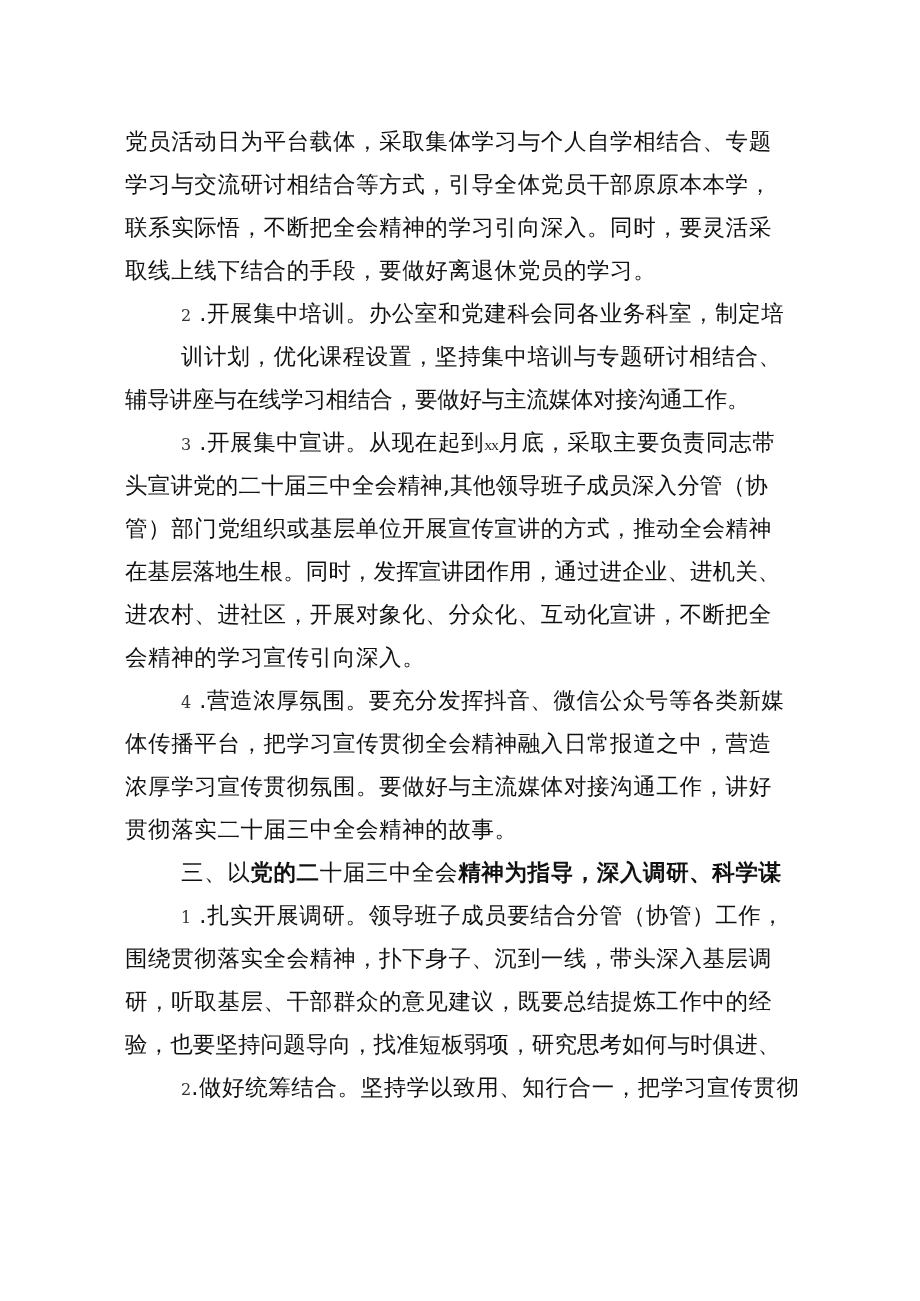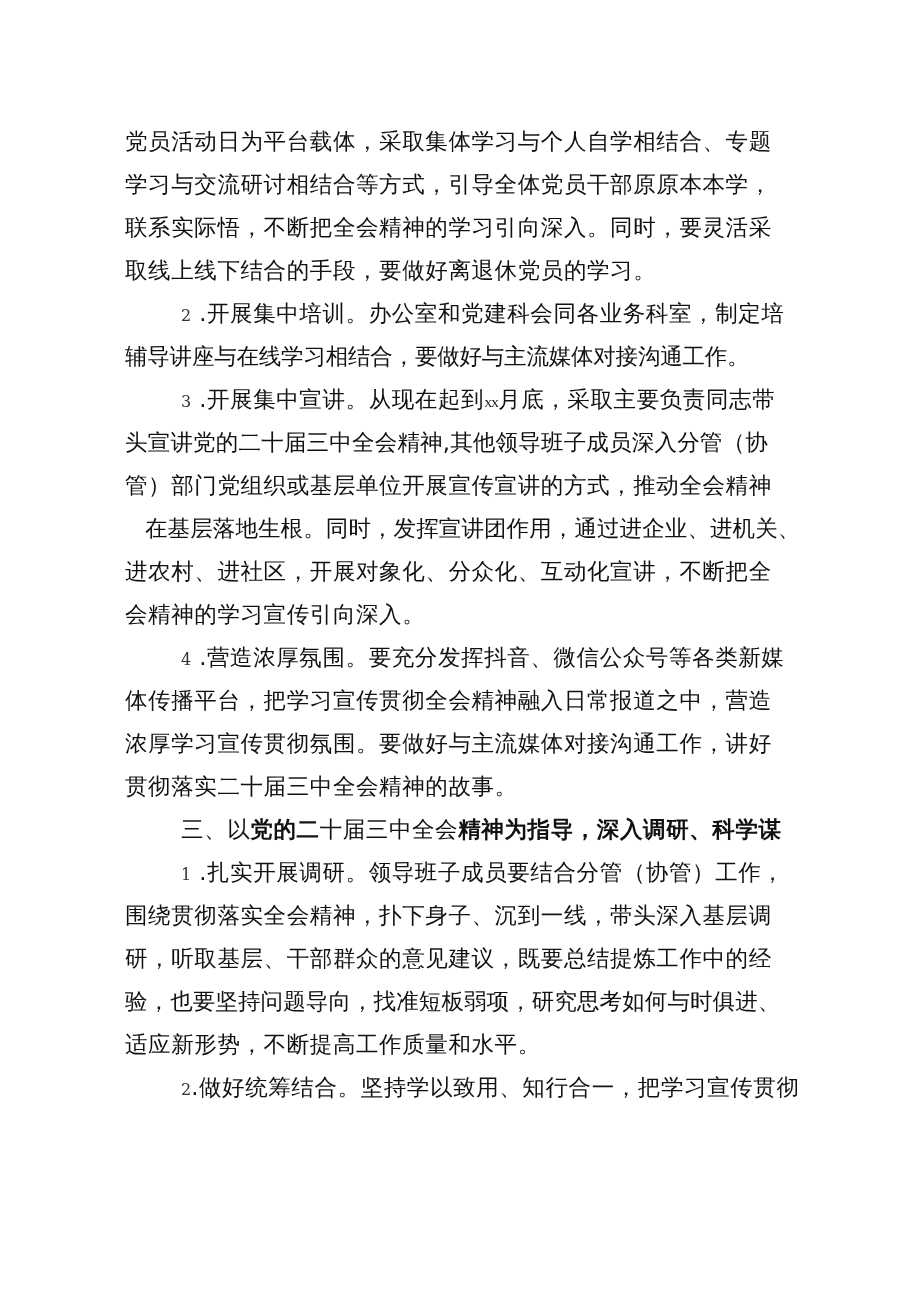--- a/index.html
+++ b/index.html
@@ -71,30 +71,31 @@
       <div class="line">党员活动日为平台载体，采取集体学习与个人自学相结合、专题</div>
       <div class="line">学习与交流研讨相结合等方式，引导全体党员干部原原本本学，</div>
       <div class="line">联系实际悟，不断把全会精神的学习引向深入。同时，要灵活采</div>
       <div class="line">取线上线下结合的手段，要做好离退休党员的学习。</div>
     </div>
 
     <div>
       <div class="line indent">
         <span class="num">2</span><span>.开展集中培训。办公室和党建科会同各业务科室，制定培</span>
       </div>
+      <div class="line indent">训计划，优化课程设置，坚持集中培训与专题研讨相结合、</div>
       <div class="line" style="letter-spacing:-0.2px;">辅导讲座与在线学习相结合，要做好与主流媒体对接沟通工作。</div>
     </div>
 
     <div>
       <div class="line indent">
         <span class="num">3</span><span>.开展集中宣讲。从现在起到</span><span class="xx">XX</span><span>月底，采取主要负责同志带</span>
       </div>
       <div class="line" style="letter-spacing:0.2px;">头宣讲党的二十届三中全会精神,其他领导班子成员深入分管（协</div>
       <div class="line">管）部门党组织或基层单位开展宣传宣讲的方式，推动全会精神</div>
-      <div class="line" style="letter-spacing:0.1px;margin-left:20px;">在基层落地生根。同时，发挥宣讲团作用，通过进企业、进机关、</div>
+      <div class="line" style="letter-spacing:0.1px;">在基层落地生根。同时，发挥宣讲团作用，通过进企业、进机关、</div>
       <div class="line">进农村、进社区，开展对象化、分众化、互动化宣讲，不断把全</div>
       <div class="line">会精神的学习宣传引向深入。</div>
     </div>
 
     <div>
       <div class="line indent">
         <span class="num">4</span><span>.营造浓厚氛围。要充分发挥抖音、微信公众号等各类新媒</span>
       </div>
       <div class="line">体传播平台，把学习宣传贯彻全会精神融入日常报道之中，营造</div>
       <div class="line">浓厚学习宣传贯彻氛围。要做好与主流媒体对接沟通工作，讲好</div>
@@ -107,21 +108,20 @@
       </div>
     </div>
 
     <div>
       <div class="line indent">
         <span class="num">1</span><span>.扎实开展调研。领导班子成员要结合分管（协管）工作，</span>
       </div>
       <div class="line">围绕贯彻落实全会精神，扑下身子、沉到一线，带头深入基层调</div>
       <div class="line">研，听取基层、干部群众的意见建议，既要总结提炼工作中的经</div>
       <div class="line" style="letter-spacing:0.1px;">验，也要坚持问题导向，找准短板弱项，研究思考如何与时俱进、</div>
-      <div class="line">适应新形势，不断提高工作质量和水平。</div>
     </div>
 
     <div>
       <div class="line indent">
         <span class="num num-tight">2</span><span>.做好统筹结合。坚持学以致用、知行合一，把学习宣传贯彻</span>
       </div>
     </div>
 
   </div>
 </div>

